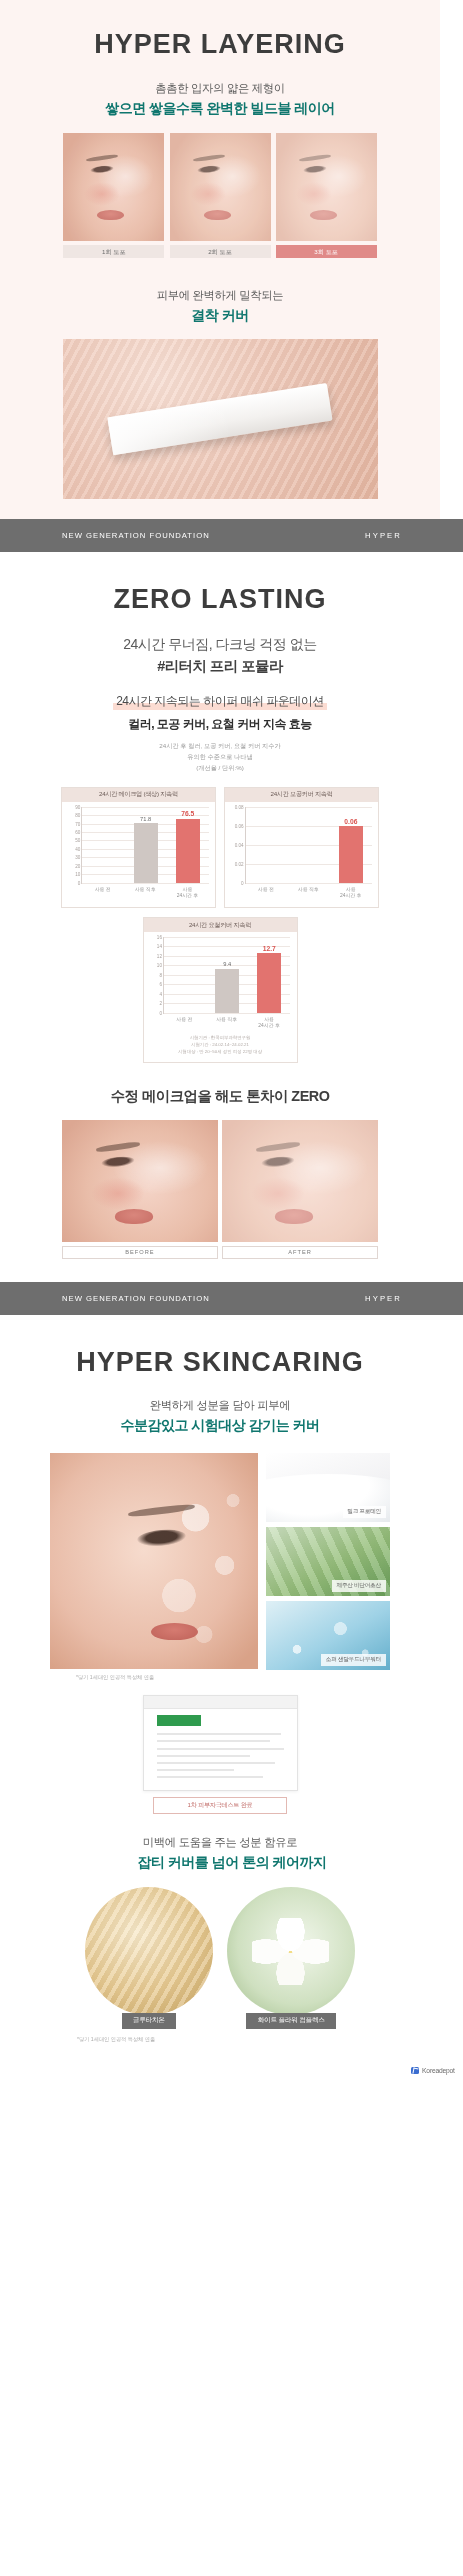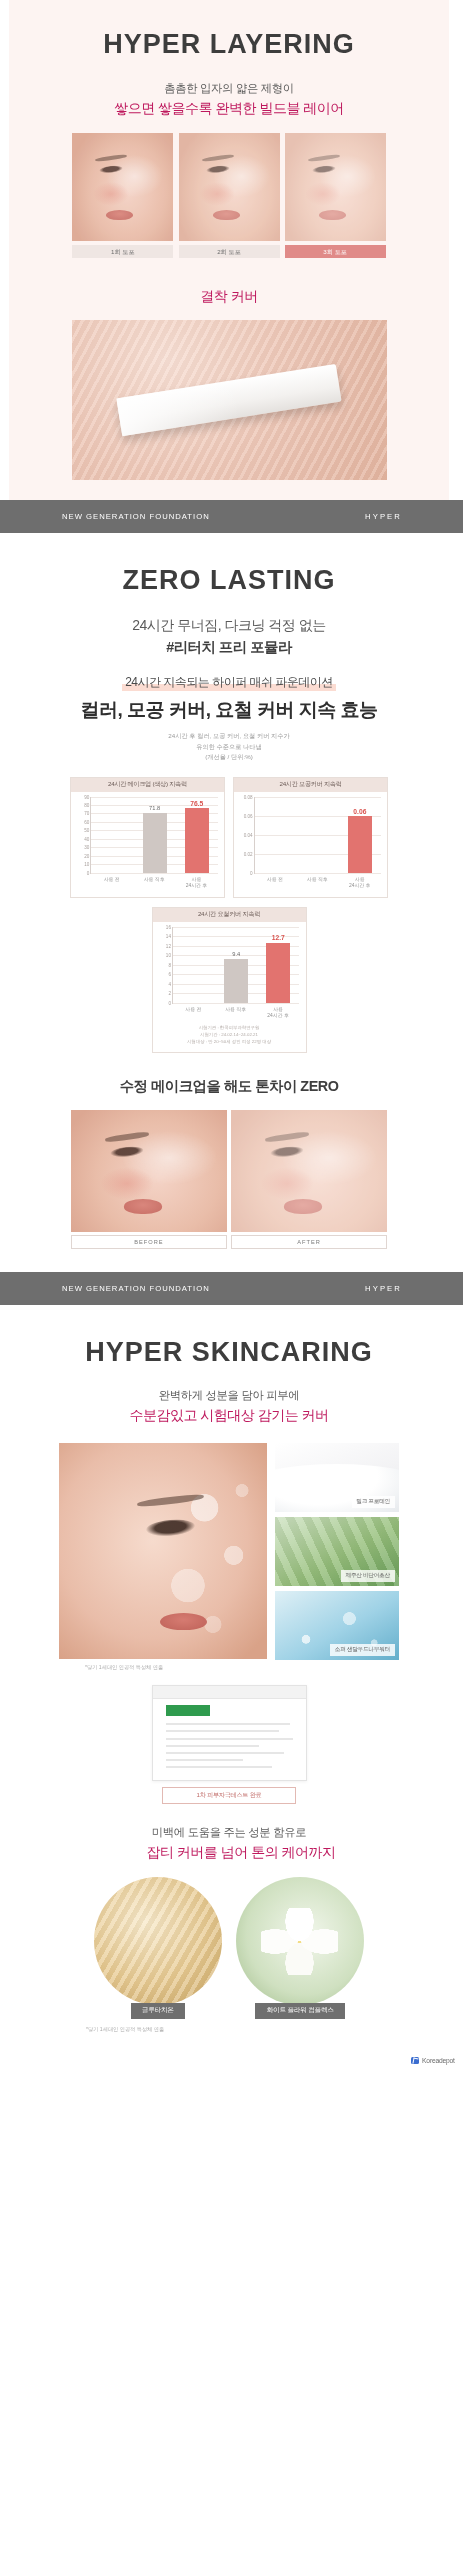--- a/index.html
+++ b/index.html
@@ -6,41 +6,41 @@
   body {
     width: 464px;
     font-family: "Liberation Sans", sans-serif;
     background: #ffffff;
     color: #3a3a3a;
     -webkit-font-smoothing: antialiased;
   }
   .page { width: 464px; overflow: hidden; }
 
   
-  .section { width: 440px; position: relative; margin-left: 9px; }
+  .section { width: 440px; position: relative; }
   .sec-pink { background: #fdf4f2; }
   .sec-white { background: #ffffff; }
 
   h1.big-title {
     text-align: center;
     font-size: 27px;
     letter-spacing: 1px;
     font-weight: bold;
     color: #3d3d3d;
   }
   .sub-lines { text-align: center; }
   .sub-lines .l1 {
     font-size: 11.3px;
     color: #5b5b5b;
     letter-spacing: -0.3px;
   }
   .sub-lines .l2 {
     font-size: 14px;
-    color: #be185d;
-    font-weight: normal;
+    color: #0f766e;
+    font-weight: bold;
     letter-spacing: -0.5px;
   }
 
   
   .divider-bar {
     width: 464px;
     height: 33px;
     background: #6e6e6e;
     display: flex;
     align-items: center;
@@ -162,21 +162,21 @@
   }
   .hl-line {
     display: inline-block;
     font-size: 12px;
     color: #4a4a4a;
     background: linear-gradient(transparent 58%, #fbdcd2 58%);
     padding: 0 3.1px;
     letter-spacing: -0.5px;
   }
   .hl-strong {
-    font-size: 19px; font-weight: bold; color: #2f2f2f; letter-spacing: -0.5px;
+    font-size: 12px; font-weight: bold; color: #2f2f2f; letter-spacing: -0.5px;
   }
   .tiny-note { text-align:center; font-size: 6.2px; color:#9a9a9a; line-height: 1.75; }
 
   
   .charts-top { display:flex; justify-content:center; gap: 8.2px; }
   .chart-card {
     background:#ffffff;
     border:0.5px solid #e7ded9;
     width: 155px;
     padding: 5.2px 6.2px 7.2px;
@@ -425,20 +425,21 @@
               <div class="cheek"></div>
               <div class="lip"></div>
               <div class="cover"></div>
             </div>
         </div>
         <div class="layer-cap active">3회 도포</div>
       </div>
     </div>
 
     <div class="sub-lines" style="margin-top:30px;">
+      <div class="l1">피부에 완벽하게 밀착되는</div>
       <div class="l2" style="margin-top:4.1px;">결착 커버</div>
     </div>
 
     <div class="flake-box" style="margin-top:13.4px;">
       <div class="ridges"></div>
       <div class="strip"></div>
     </div>
   </div>
 
   <div class="divider-bar">

